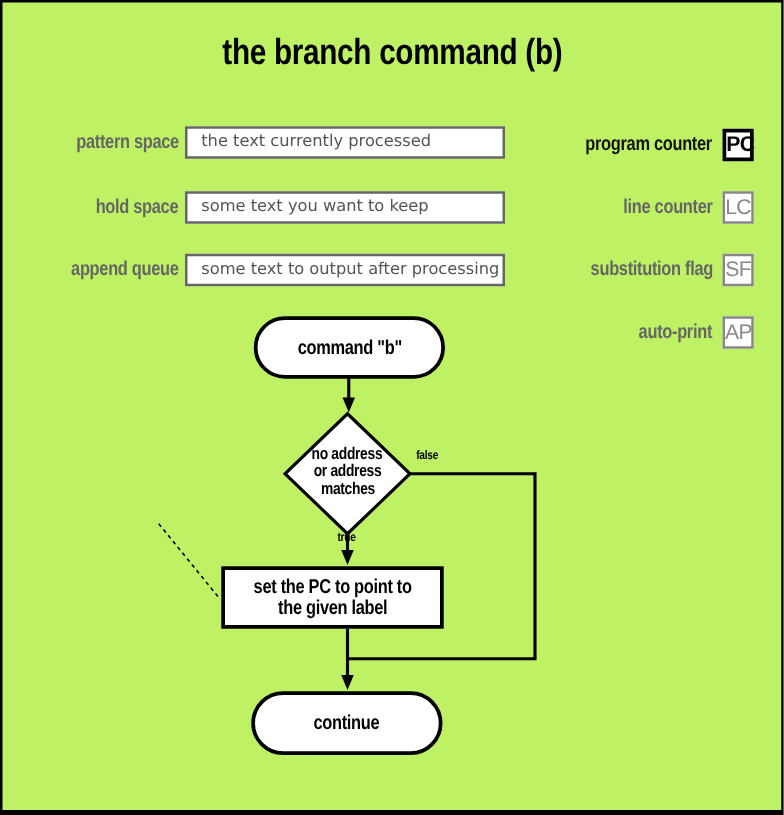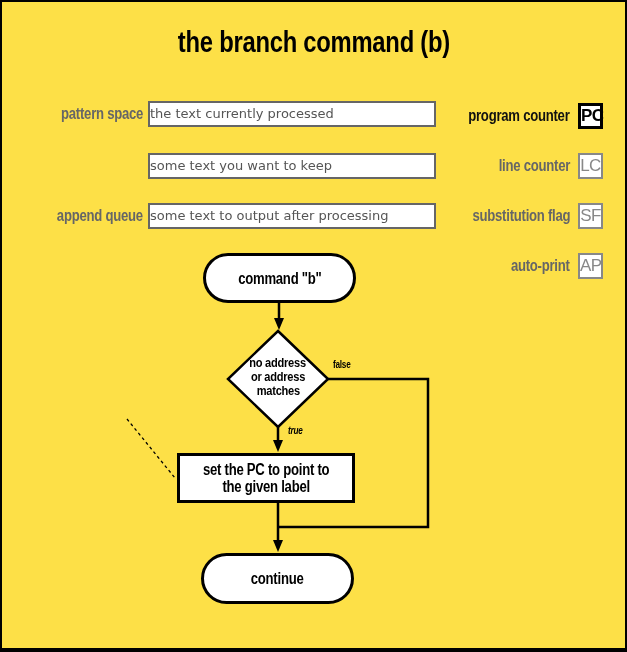--- a/index.html
+++ b/index.html
@@ -1,20 +1,20 @@
 <!DOCTYPE html>
 <html><head>
 <meta charset="utf-8">
 <style>
   html, body { margin:0; padding:0; background:#ffffff; }
   .canvas {
     position:relative;
     width:627px; height:652px;
     box-sizing:border-box;
-    background:#fde047;
+    background:#bef264;
     border:2px solid #000;
     border-bottom-width:4px;
     font-family:"Liberation Sans", sans-serif;
     overflow:hidden;
   }
   .abs { position:absolute; }
   
   .cond {
     font-family:"Liberation Sans", sans-serif;
     font-weight:bold;
@@ -24,24 +24,24 @@
   }
   .origin-right { transform-origin:100% 50%; }
   .origin-center { transform-origin:50% 50%; }
 
   .title-wrap { top:24px; left:0; width:623px; text-align:center; }
   .title { font-size:29px; color:#000; }
 
   
   .reg-label { left:0; width:141px; text-align:right; height:26px; line-height:26px;
                font-size:16px; color:#666; }
-  .reg-field { left:146px; width:288px; height:26px; box-sizing:border-box;
+  .reg-field { left:146px; width:256px; height:26px; box-sizing:border-box;
                border:2px solid #666; background:#fff;
                font-family:"DejaVu Sans", sans-serif; font-size:13px; color:#555;
-               line-height:22px; white-space:nowrap; overflow:hidden; }
+               line-height:22px; padding-left:11px; white-space:nowrap; overflow:hidden; }
 
   
   .rreg-label { left:400px; width:168px; text-align:right; height:26px; line-height:26px;
                 font-size:16px; color:#666; }
   .rreg-label.active { color:#111; }
   .abbr-box { left:576px; width:25px; height:26px; box-sizing:border-box;
               border:2px solid #888; background:#fff; text-align:center;
               font-family:"Liberation Sans", sans-serif; font-size:17px; color:#888;
               line-height:22px; letter-spacing:-0.5px; }
   .abbr-box.active { border:3px solid #000; color:#000; font-weight:bold; line-height:20px; }
@@ -67,20 +67,23 @@
 
   <div class="abs title-wrap">
     <span class="cond origin-center title">the branch command (b)</span>
   </div>
 
   <div class="abs reg-label" style="top:99px;">
     <span class="cond origin-right">pattern space</span>
   </div>
   <div class="abs reg-field" style="top:99px;">the text currently processed</div>
 
+  <div class="abs reg-label" style="top:151px;">
+    <span class="cond origin-right">hold space</span>
+  </div>
   <div class="abs reg-field" style="top:151px;">some text you want to keep</div>
 
   <div class="abs reg-label" style="top:201px;">
     <span class="cond origin-right">append queue</span>
   </div>
   <div class="abs rreg-label active" style="top:101px;">
     <span class="cond origin-right">program counter</span>
   </div>
 
   <div class="abs reg-field" style="top:201px;">some text to output after processing</div>
@@ -125,21 +128,21 @@
 
   <div class="abs diamond-text">
     <div class="cond origin-center">no address</div>
     <div class="cond origin-center">or address</div>
     <div class="cond origin-center">matches</div>
   </div>
 
   <div class="abs branch-label" style="left:331px; top:357px;">
     <span class="cond" style="transform-origin:0 50%;">false</span>
   </div>
-  <div class="abs branch-label" style="left:286px; top:423px;font-style:italic;">
+  <div class="abs branch-label" style="left:268px; top:423px;">
     <span class="cond" style="transform-origin:0 50%;">true</span>
   </div>
 
   <div class="abs node" style="left:175px; top:451px; width:178px; height:50px;">
     <span class="cond origin-center node-text">
       <span style="display:block;">set the PC to point to</span>
       <span style="display:block;">the given label</span>
     </span>
   </div>
 

